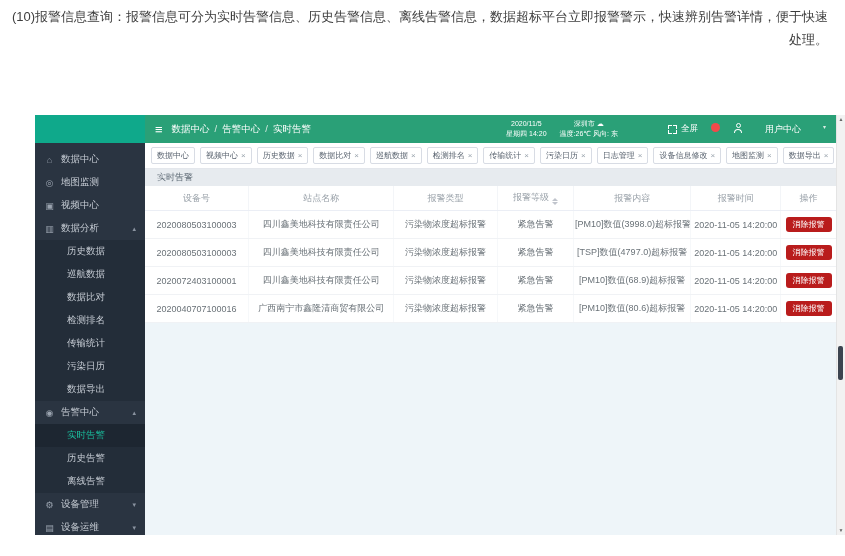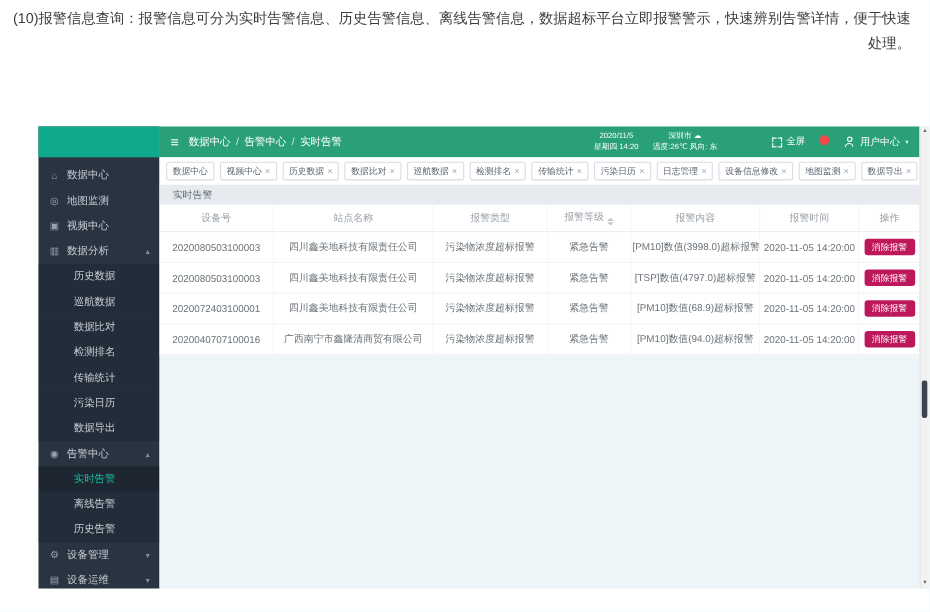--- a/index.html
+++ b/index.html
@@ -42,21 +42,21 @@
      linear-gradient(#fff,#fff) left 0 top 0/1px 4px,
      linear-gradient(#fff,#fff) right 0 top 0/4px 1px,
      linear-gradient(#fff,#fff) right 0 top 0/1px 4px,
      linear-gradient(#fff,#fff) left 0 bottom 0/4px 1px,
      linear-gradient(#fff,#fff) left 0 bottom 0/1px 4px,
      linear-gradient(#fff,#fff) right 0 bottom 0/4px 1px,
      linear-gradient(#fff,#fff) right 0 bottom 0/1px 4px;
      background-repeat:no-repeat;}
   .badge{width:9px;height:9px;border-radius:50%;background:#f2494a;align-self:flex-start;
          margin-top:4px;cursor:pointer;}
-  .user{display:flex;align-items:center;gap:5px;font-size:9px;cursor:pointer;}
+  .user{display:flex;align-items:flex-start;gap:22px;font-size:9px;cursor:pointer;}
   .user-icon{width:10px;height:10px;position:relative;display:inline-block;}
   .user-icon::before{content:"";position:absolute;top:0;left:3px;width:3px;height:3px;
          border:1px solid #fff;border-radius:50%;}
   .user-icon::after{content:"";position:absolute;bottom:0;left:1px;width:6px;height:3px;
          border:1px solid #fff;border-bottom:none;border-radius:4px 4px 0 0;}
   .user-caret{font-size:6px;color:#d8ece3;}
 
   
   .tabbar{height:25px;background:#fff;border-bottom:1px solid #e4e7ec;display:flex;
           align-items:center;padding:0 6px;gap:5px;flex-shrink:0;overflow:hidden;}
@@ -69,21 +69,21 @@
   .content{flex:1;background:#eef5f9;overflow:hidden;}
   .section-bar{height:17px;background:#e7ebef;display:flex;align-items:center;
                padding:0 12px;font-size:9px;color:#5f6b76;}
   table{width:100%;border-collapse:collapse;background:#fff;table-layout:fixed;}
   th{height:22px;font-weight:normal;color:#98a0a8;font-size:9px;text-align:center;
      border-bottom:1px solid #ebeef5;border-right:1px solid #f3f5f8;}
   td{height:25px;text-align:center;font-size:9px;color:#6a7278;
      border-bottom:1px solid #f0f2f5;border-right:1px solid #f6f8fa;
      overflow:hidden;white-space:nowrap;}
   th:last-child,td:last-child{border-right:none;}
-  .btn-danger{background:#be185d;color:#fff;border:none;border-radius:3px;font-size:8px;
+  .btn-danger{background:#b91c1c;color:#fff;border:none;border-radius:3px;font-size:8px;
      padding:3px 7px;cursor:pointer;font-family:inherit;line-height:1.2;}
   .sort{display:inline-flex;flex-direction:column;margin-left:3px;vertical-align:-1px;
         gap:1px;cursor:pointer;}
   .sort i{width:0;height:0;border-left:3px solid transparent;border-right:3px solid transparent;display:block;}
   .sort .up{border-bottom:3px solid #c0c4cc;}
   .sort .down{border-top:3px solid #c0c4cc;}
 
   
   .vscroll{width:8px;flex-shrink:0;background:#f2f2f2;border-left:1px solid #e4e4e4;
            display:flex;flex-direction:column;align-items:center;}
@@ -142,24 +142,24 @@
       </div>
       <div class="m-item">
         <span class="glyph">◉</span>
         <span>告警中心</span>
         <span class="caret">▴</span>
       </div>
       <div class="m-item m-sub active">
         <span>实时告警</span>
       </div>
       <div class="m-item m-sub">
+        <span>历史告警</span>
+      </div>
+      <div class="m-item m-sub">
         <span>离线告警</span>
-      </div>
-      <div class="m-item m-sub">
-        <span>历史告警</span>
       </div>
       <div class="m-item">
         <span class="glyph">⚙</span>
         <span>设备管理</span>
         <span class="caret">▾</span>
       </div>
       <div class="m-item">
         <span class="glyph">▤</span>
         <span>设备运维</span>
         <span class="caret">▾</span>
@@ -309,21 +309,21 @@
             <td>紧急告警</td>
             <td>[PM10]数值(68.9)超标报警</td>
             <td>2020-11-05 14:20:00</td>
             <td><button class="btn-danger">消除报警</button></td>
           </tr>
           <tr>
             <td>2020040707100016</td>
             <td>广西南宁市鑫隆清商贸有限公司</td>
             <td>污染物浓度超标报警</td>
             <td>紧急告警</td>
-            <td>[PM10]数值(94.0)超标报警</td>
+            <td>[PM10]数值(80.6)超标报警</td>
             <td>2020-11-05 14:20:00</td>
             <td><button class="btn-danger">消除报警</button></td>
           </tr>
         </tbody>
       </table>
     </div>
   </div>
 
   <div class="vscroll">
     <span class="sb-arrow">▲</span>

